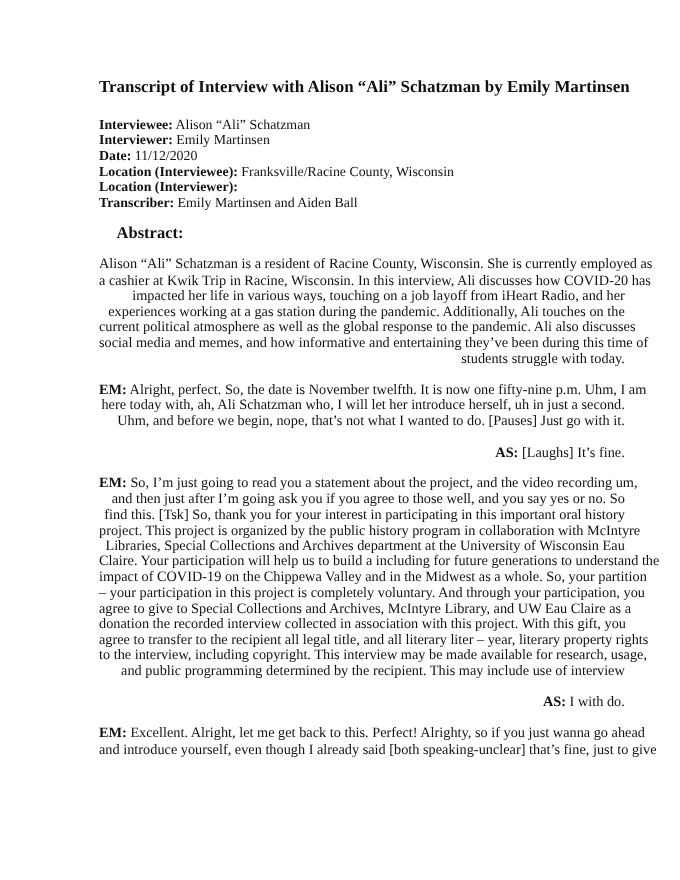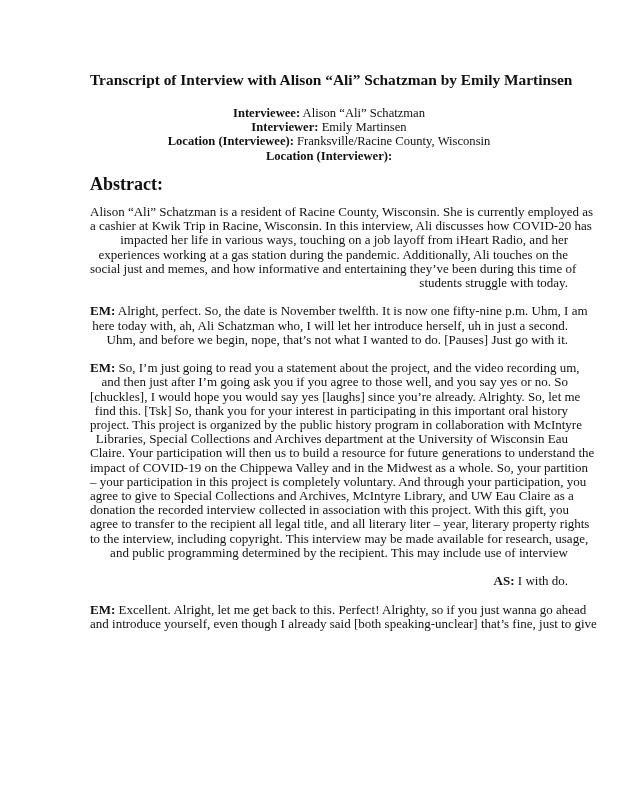--- a/index.html
+++ b/index.html
@@ -3,67 +3,72 @@
   <meta charset="utf-8">
   <style>
     html, body { margin: 0; padding: 0; background: #ffffff; }
     body { width: 618px; height: 800px; overflow: hidden; position: relative; }
     .page {
       position: absolute; left: 17px; top: 0; width: 618px; height: 800px; background: #fff;
       font-family: "Liberation Serif", serif; color: #111;
     }
     .content { position: absolute; left: 73px; top: 70px; width: 478px; }
     .title { font-weight: bold; font-size: 15.4px; line-height: 20px; margin: 0 0 16px 0; white-space: nowrap; }
-    .meta { font-size: 12.6px; line-height: 14.2px; margin: 0 0 14px 0; text-align: center; }
+    .meta { font-size: 12.6px; line-height: 14.2px; margin: 0 0 14px 0; }
     .meta div { white-space: nowrap; }
     .b { font-weight: bold; }
-    .abstract-head { font-size: 18px; line-height: 14.2px; font-weight: bold; margin: 0 0 14px 0; }
+    .abstract-head { font-size: 15px; line-height: 14.2px; font-weight: bold; margin: 0 0 14px 16px; }
     p.para { font-size: 13px; line-height: 14.2px; margin: 0 0 14.2px 0; text-align: right; }
     .line { display: block; white-space: nowrap; }
   </style>
 </head>
 <body>
 
 <div class="page">
   <div class="content">
     <div class="title">Transcript of Interview with Alison “Ali” Schatzman by Emily Martinsen</div>
 
     <div class="meta">
       <div><span class="b">Interviewee:</span><span> Alison “Ali” Schatzman</span></div>
       <div><span class="b">Interviewer:</span><span> Emily Martinsen</span></div>
+      <div><span class="b">Date:</span><span> 11/12/2020</span></div>
       <div><span class="b">Location (Interviewee):</span><span> Franksville/Racine County, Wisconsin</span></div>
       <div><span class="b">Location (Interviewer):</span><span></span></div>
+      <div><span class="b">Transcriber:</span><span> Emily Martinsen and Aiden Ball</span></div>
     </div>
 
     <div class="abstract-head">Abstract:</div>
 
     <p class="para">
       <span class="line">Alison “Ali” Schatzman is a resident of Racine County, Wisconsin. She is currently employed as</span>
       <span class="line">a cashier at Kwik Trip in Racine, Wisconsin. In this interview, Ali discusses how COVID-20 has</span>
       <span class="line">impacted her life in various ways, touching on a job layoff from iHeart Radio, and her</span>
       <span class="line">experiences working at a gas station during the pandemic. Additionally, Ali touches on the</span>
-      <span class="line">social just and memes, and how informative and entertaining they’ve been during this time of</span>
+      <span class="line">current political atmosphere as well as the global response to the pandemic. Ali also discusses</span>
+      <span class="line">social media and memes, and how informative and entertaining they’ve been during this time of</span>
       <span class="line">students struggle with today.</span>
     </p>
 
     <p class="para">
       <span class="line"><span class="b">EM:</span><span> Alright, perfect. So, the date is November twelfth. It is now one fifty-nine p.m. Uhm, I am</span></span>
       <span class="line">here today with, ah, Ali Schatzman who, I will let her introduce herself, uh in just a second.</span>
       <span class="line">Uhm, and before we begin, nope, that’s not what I wanted to do. [Pauses] Just go with it.</span>
     </p>
 
+    <p class="para">
+      <span class="line"><span class="b">AS:</span><span> [Laughs] It’s fine.</span></span>
+    </p>
 
     <p class="para">
       <span class="line"><span class="b">EM:</span><span> So, I’m just going to read you a statement about the project, and the video recording um,</span></span>
       <span class="line">and then just after I’m going ask you if you agree to those well, and you say yes or no. So</span>
-      <span class="line">[chuckles], I would hope you would say yes [laughs] since you’re already. Alrighty. So, let me</span>
       <span class="line">find this. [Tsk] So, thank you for your interest in participating in this important oral history</span>
       <span class="line">project. This project is organized by the public history program in collaboration with McIntyre</span>
       <span class="line">Libraries, Special Collections and Archives department at the University of Wisconsin Eau</span>
-      <span class="line">Claire. Your participation will then us to build a resource for future generations to understand the</span>
+      <span class="line">Claire. Your participation will help us to build a including for future generations to understand the</span>
       <span class="line">impact of COVID-19 on the Chippewa Valley and in the Midwest as a whole. So, your partition</span>
       <span class="line">– your participation in this project is completely voluntary. And through your participation, you</span>
       <span class="line">agree to give to Special Collections and Archives, McIntyre Library, and UW Eau Claire as a</span>
       <span class="line">donation the recorded interview collected in association with this project. With this gift, you</span>
       <span class="line">agree to transfer to the recipient all legal title, and all literary liter – year, literary property rights</span>
       <span class="line">to the interview, including copyright. This interview may be made available for research, usage,</span>
       <span class="line">and public programming determined by the recipient. This may include use of interview</span>
     </p>
 
     <p class="para">

